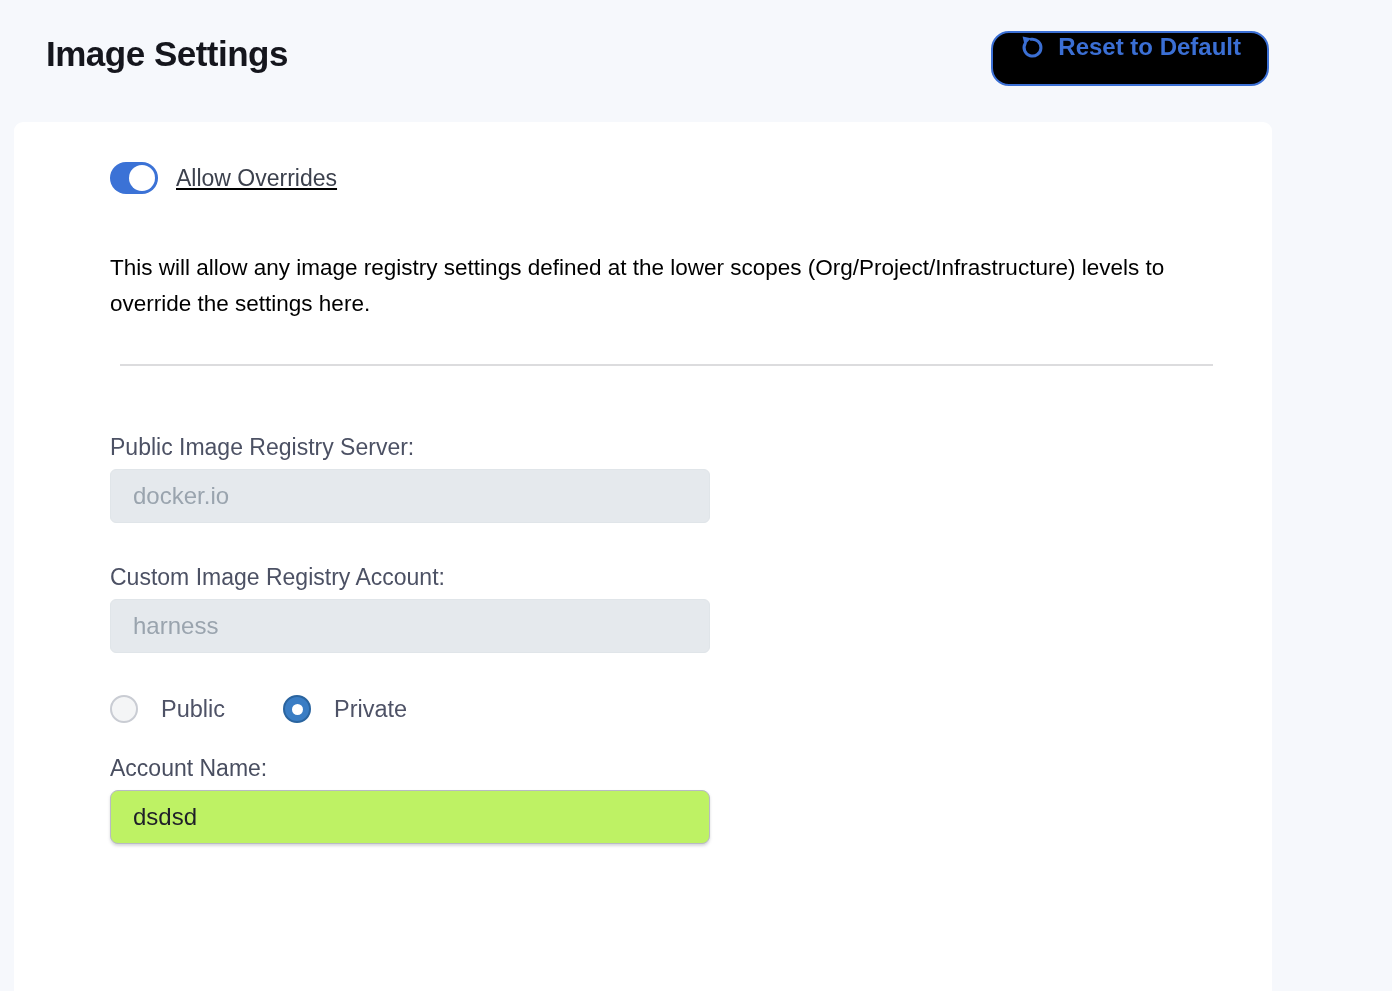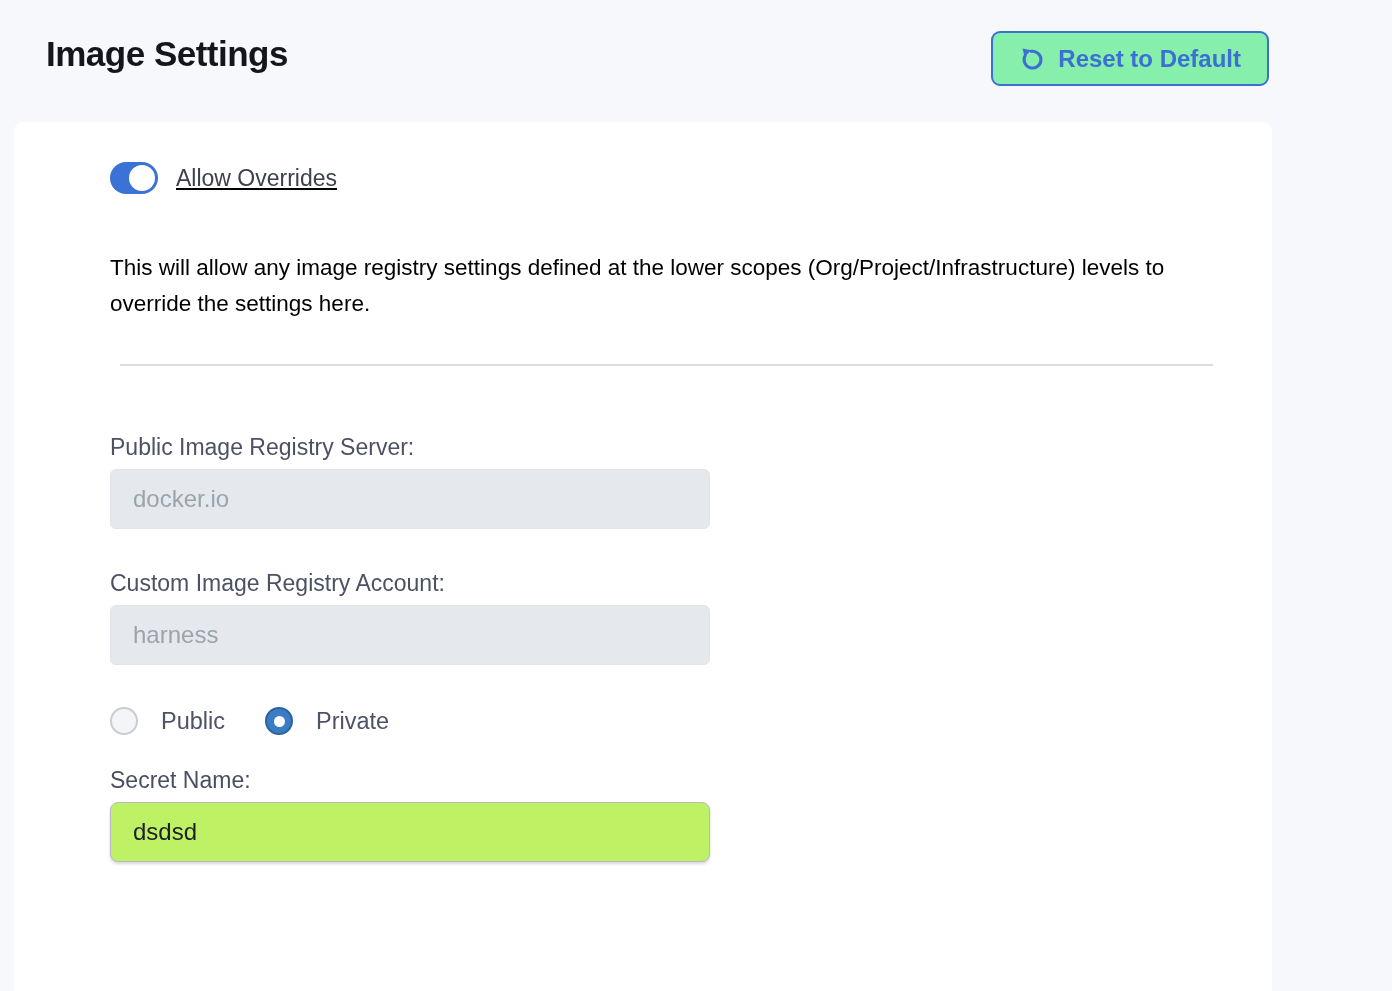--- a/index.html
+++ b/index.html
@@ -18,26 +18,26 @@
     font-size: 35px;
     font-weight: 700;
     letter-spacing: -0.5px;
     color: #15161d;
   }
   .reset-btn {
     position: absolute;
     top: 31px; right: 123px;
     height: 55px;
     display: inline-flex;
-    align-items: center;
+    align-items: flex-start;
     gap: 12px;
     padding: 0 26px;
-    background: #86efac;
+    background: #000000;
     border: 2px solid #3b6fd4;
-    border-radius: 9px;
+    border-radius: 18px;
     color: #3b6fd4;
     font-size: 24px;
     font-weight: 700;
     font-family: "Liberation Sans", sans-serif;
     cursor: pointer;
   }
   .reset-btn svg { display: block; }
 
   
   .card {
@@ -103,21 +103,21 @@
     color: #4c5164;
     line-height: 26px;
   }
   .field-label.tight { margin-top: 41px; }
   .field-label.secret { margin-top: 32px; color: #494e60; }
 
   .text-input {
     display: block;
     margin-top: 9px;
     width: 600px;
-    height: 60px;
+    height: 54px;
     border-radius: 6px;
     font-size: 24px;
     font-family: "Liberation Sans", sans-serif;
     padding: 16px 22px;
     outline: none;
   }
   .text-input.disabled {
     background: #e5e9ed;
     border: 1px solid #e0e5e9;
     color: #9aa4ae;
@@ -136,21 +136,21 @@
     margin-top: 72px;
     font-size: 23px;
     font-weight: 700;
     color: #0e1120;
     line-height: 28px;
   }
   .radio-row {
     margin-top: 42px;
     display: flex;
     align-items: flex-end;
-    gap: 40px;
+    gap: 58px;
     height: 28px;
   }
   .radio-option {
     display: inline-flex;
     align-items: center;
     gap: 23px;
     cursor: pointer;
   }
   .radio-circle {
     width: 28px; height: 28px;
@@ -219,16 +219,16 @@
     <div class="radio-option">
       <span class="radio-circle unselected"></span>
       <span class="radio-label">Public</span>
     </div>
     <div class="radio-option">
       <span class="radio-circle selected"></span>
       <span class="radio-label">Private</span>
     </div>
   </div>
 
-  <div class="field-label secret">Secret Name:</div>
+  <div class="field-label secret">Account Name:</div>
   <input class="text-input editable" type="text" value="dsdsd" style="">
 
 </div>
 
 </body></html>

